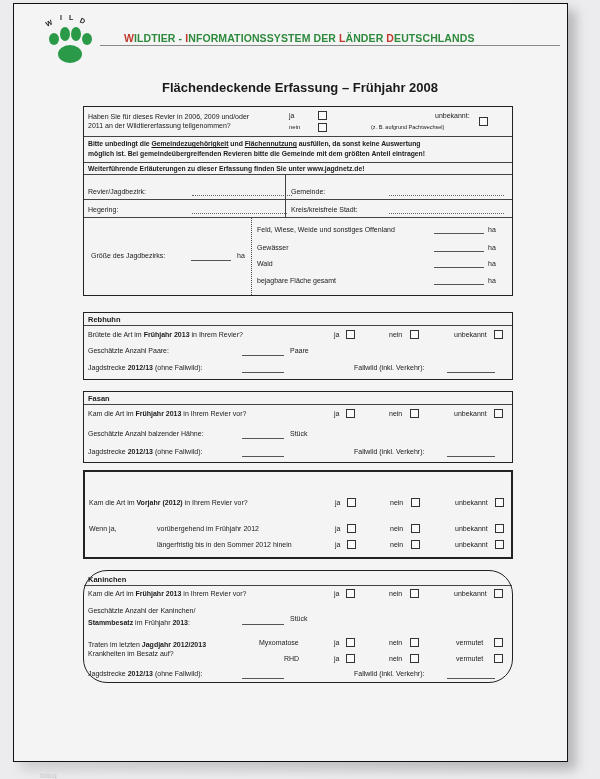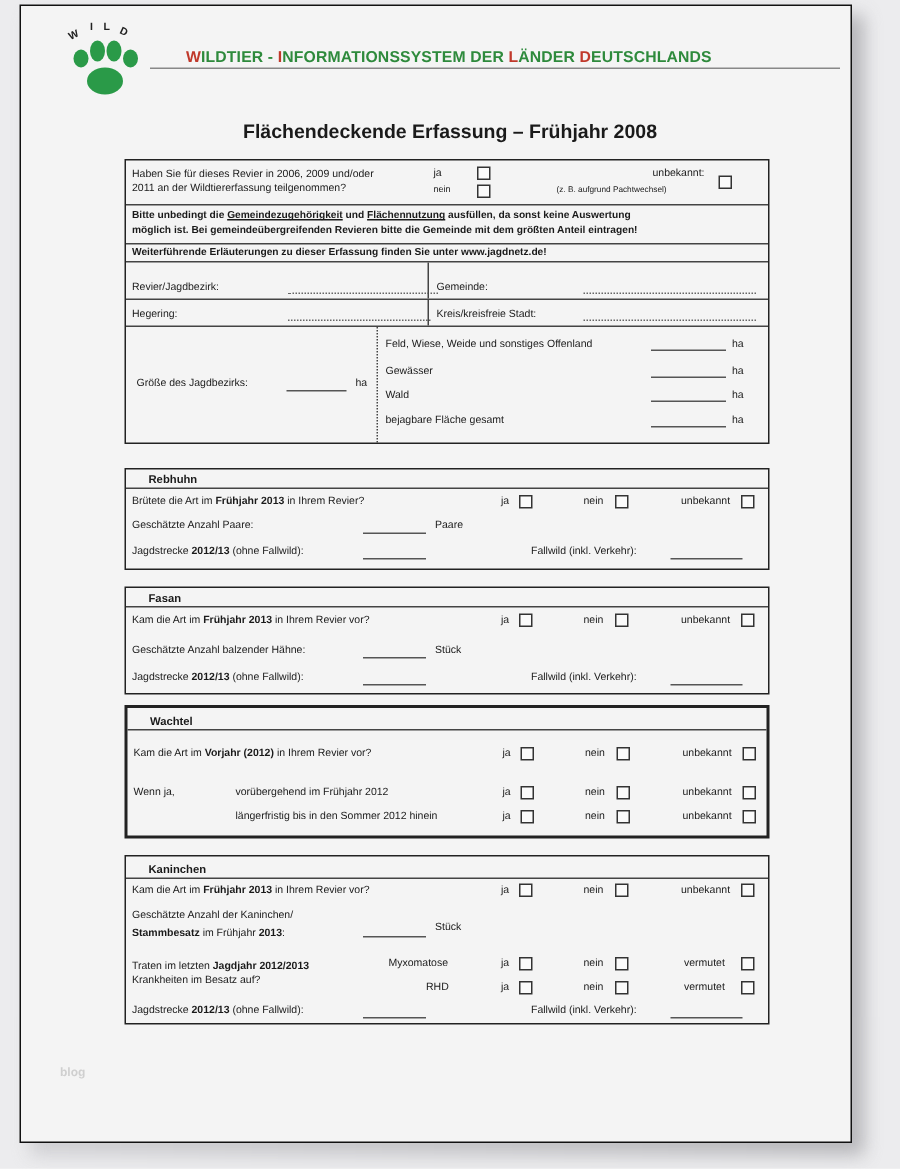--- a/index.html
+++ b/index.html
@@ -19,23 +19,23 @@
   .box { position:absolute; left:83px; width:430px; border:1.5px solid #222; box-sizing:border-box;
          font-size:7px; }
   .row { position:relative; border-bottom:1px solid #444; box-sizing:border-box; }
   .row:last-child { border-bottom:none; }
   .abs { position:absolute; white-space:nowrap; }
   .cb { position:absolute; width:9px; height:9px; border:1px solid #333; background:#fafafa; box-sizing:border-box; }
   .line { position:absolute; border-bottom:1px solid #555; height:0; }
   .dotline { position:absolute; border-bottom:1px dotted #666; height:0; }
   b { font-weight:bold; }
   u { text-decoration:underline; }
-  .sec-title { font-weight:bold; font-size:7.5px;margin-left:11px; }
+  .sec-title { font-weight:bold; font-size:7.5px; }
   .vsep { position:absolute; top:0; bottom:0; width:1px; background:#444; }
-  .blog { position:absolute; left:40px; top:710px; font-size:8px; color:#cfcfcf;font-weight:bold; }
+  .blog { position:absolute; left:40px; top:771px; font-size:8px; color:#cfcfcf;font-weight:bold; }
 </style>
 </head>
 <body>
 
 <div class="shadow"></div>
 <div class="page"></div>
 
 <svg class="logo" viewBox="0 0 58 50">
   <text x="4" y="12" font-size="7" font-weight="bold" fill="#222" font-family="Liberation Sans, sans-serif" transform="rotate(-25 6 10)">W</text>
   <text x="18" y="6" font-size="7" font-weight="bold" fill="#222" font-family="Liberation Sans, sans-serif">I</text>
@@ -141,23 +141,20 @@
   <span class="abs" style="left:4px;top:38px;">Geschätzte Anzahl balzender Hähne:</span>
   <span class="line" style="left:158px;width:42px;top:46px;"></span>
   <span class="abs" style="left:206px;top:38px;">Stück</span>
   <span class="abs" style="left:4px;top:56px;"><span>Jagdstrecke </span><b>2012/13</b><span> (ohne Fallwild):</span></span>
   <span class="line" style="left:158px;width:42px;top:64px;"></span>
   <span class="abs" style="left:270px;top:56px;">Fallwild (inkl. Verkehr):</span>
   <span class="line" style="left:363px;width:48px;top:64px;"></span>
 </div>
 
 <div class="box" style="top:470px;height:89px;border-width:2px;">
-  <div class="row" style="height:15px;">
-    <span class="abs sec-title" style="left:4px;top:4px;">Wachtel</span>
-  </div>
   <span class="abs" style="left:4px;top:27px;"><span>Kam die Art im </span><b>Vorjahr (2012)</b><span> in Ihrem Revier vor?</span></span>
   <span class="abs" style="left:250px;top:27px;">ja</span>
   <span class="cb" style="left:262px;top:26px;"></span>
   <span class="abs" style="left:305px;top:27px;">nein</span>
   <span class="cb" style="left:326px;top:26px;"></span>
   <span class="abs" style="left:370px;top:27px;">unbekannt</span>
   <span class="cb" style="left:410px;top:26px;"></span>
 
   <span class="abs" style="left:4px;top:53px;">Wenn ja,</span>
   <span class="abs" style="left:72px;top:53px;">vorübergehend im Frühjahr 2012</span>
@@ -170,21 +167,21 @@
 
   <span class="abs" style="left:72px;top:69px;">längerfristig bis in den Sommer 2012 hinein</span>
   <span class="abs" style="left:250px;top:69px;">ja</span>
   <span class="cb" style="left:262px;top:68px;"></span>
   <span class="abs" style="left:305px;top:69px;">nein</span>
   <span class="cb" style="left:326px;top:68px;"></span>
   <span class="abs" style="left:370px;top:69px;">unbekannt</span>
   <span class="cb" style="left:410px;top:68px;"></span>
 </div>
 
-<div class="box" style="top:570px;height:113px;">
+<div class="box" style="top:570px;height:113px;border-radius:24px;">
   <div class="row" style="height:15px;">
     <span class="abs sec-title" style="left:4px;top:4px;">Kaninchen</span>
   </div>
   <span class="abs" style="left:4px;top:19px;"><span>Kam die Art im </span><b>Frühjahr 2013</b><span> in Ihrem Revier vor?</span></span>
   <span class="abs" style="left:250px;top:19px;">ja</span>
   <span class="cb" style="left:262px;top:18px;"></span>
   <span class="abs" style="left:305px;top:19px;">nein</span>
   <span class="cb" style="left:326px;top:18px;"></span>
   <span class="abs" style="left:370px;top:19px;">unbekannt</span>
   <span class="cb" style="left:410px;top:18px;"></span>

